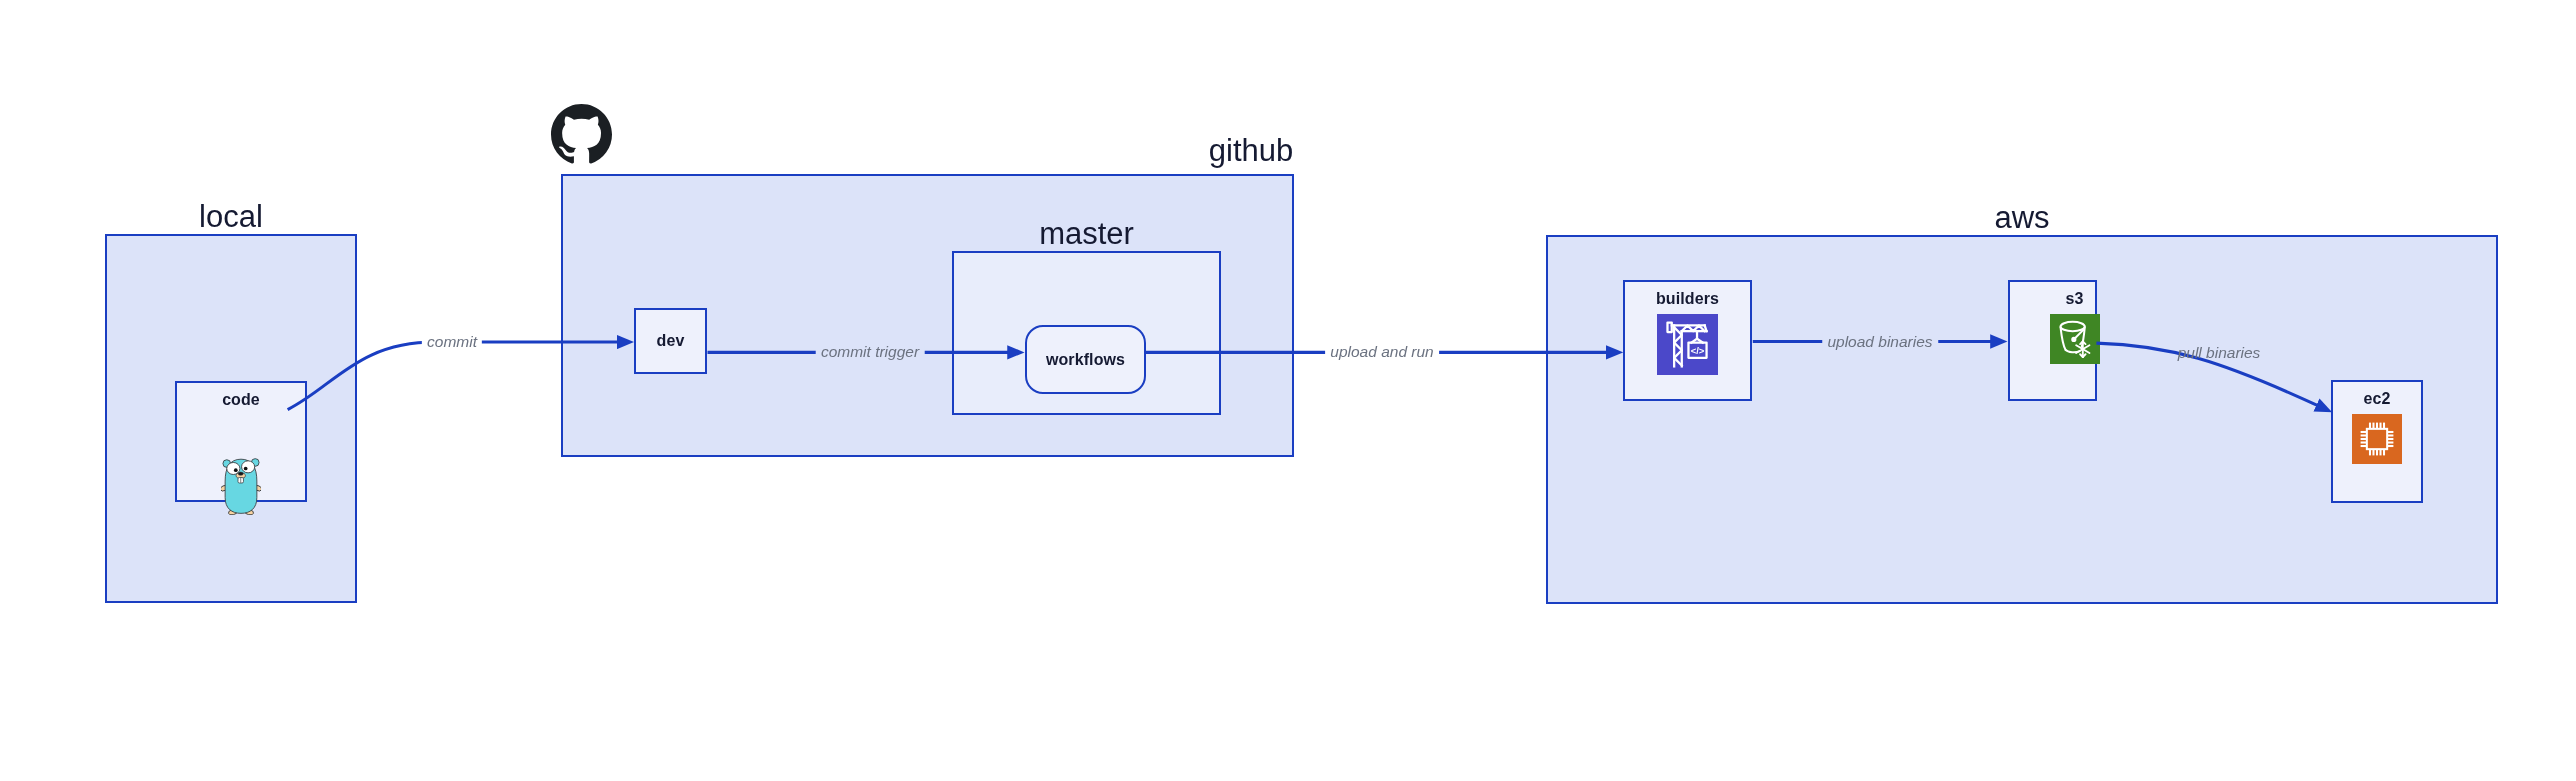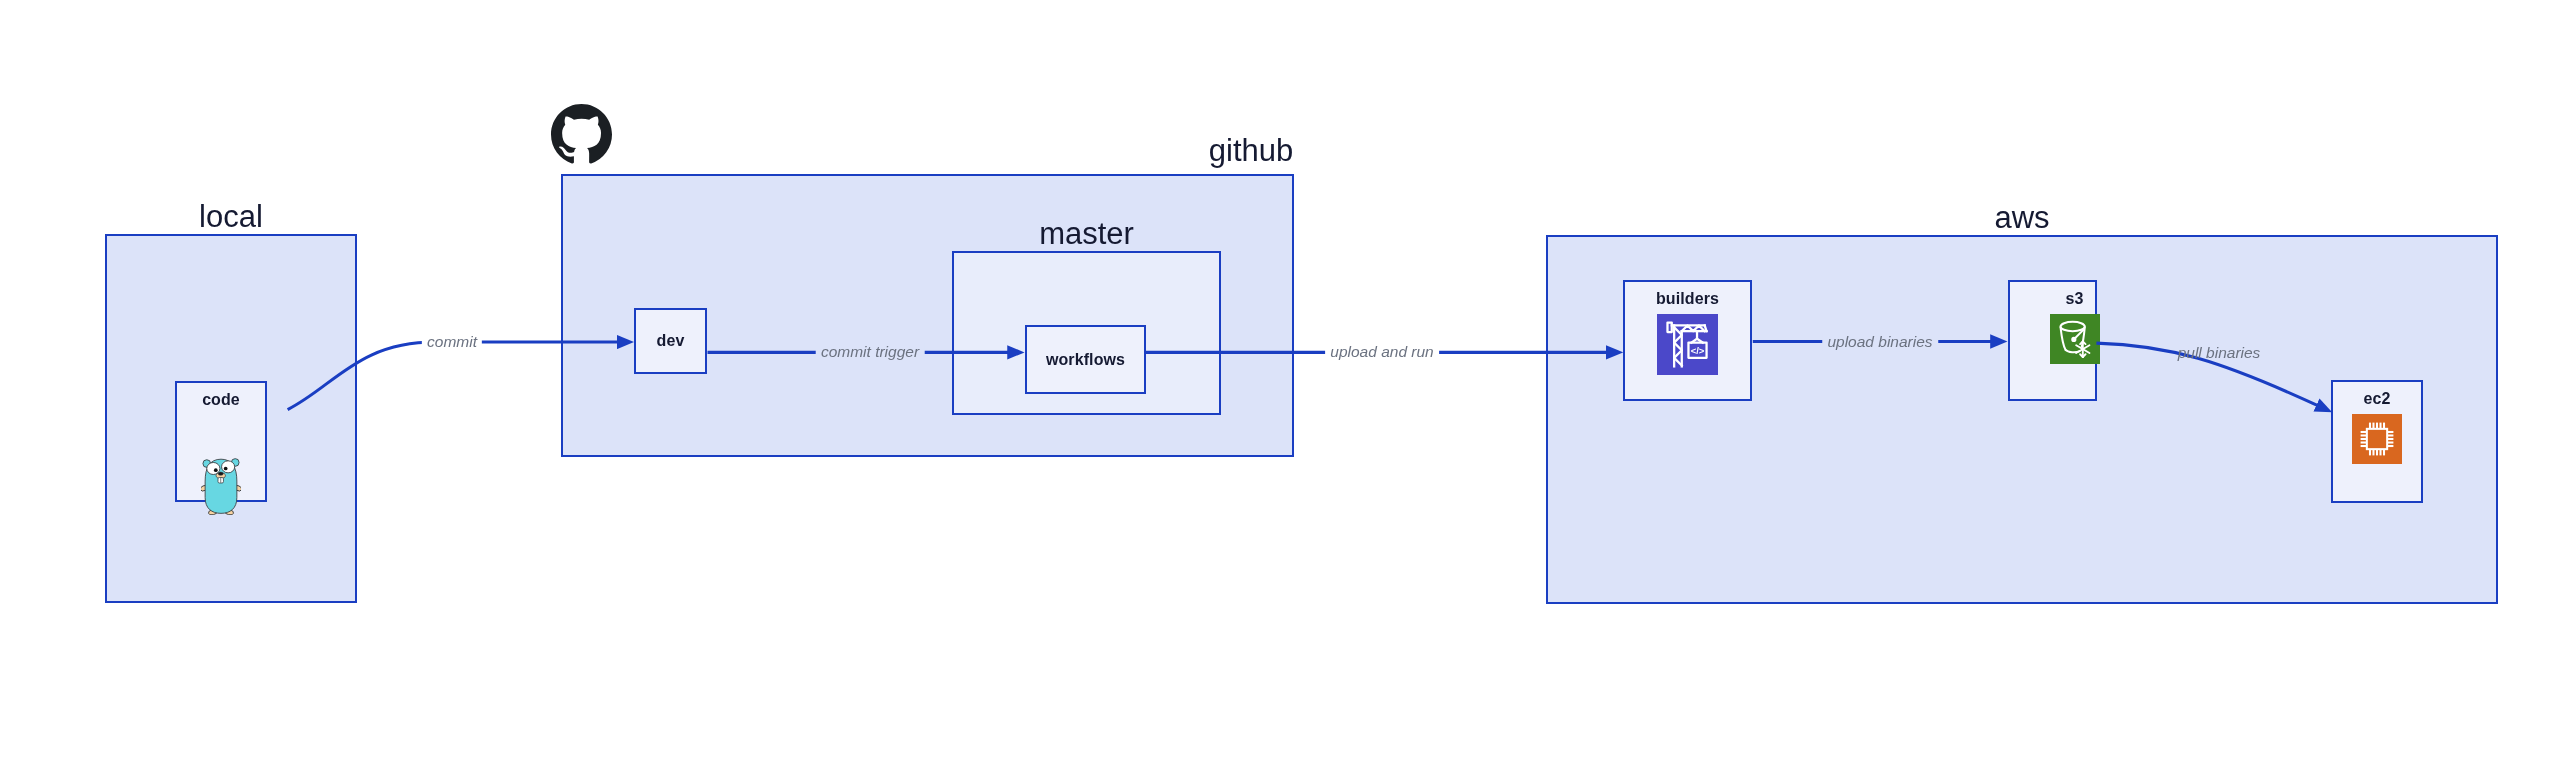--- a/index.html
+++ b/index.html
@@ -49,23 +49,23 @@
          text-decoration:underline;text-decoration-thickness:3.1px;text-underline-offset:7.2px;}
   
   .box-local{left:105px;top:234px;width:252px;height:369px;}
   .box-github{left:561px;top:174px;width:733px;height:283px;}
   .box-master{left:952px;top:251px;width:269px;height:164px;}
   .box-aws{left:1546px;top:235px;width:952px;height:369px;}
   .lbl-local{left:105px;top:201px;width:252px;}
   .lbl-github{left:1122px;top:135px;width:258px;}
   .lbl-master{left:952px;top:218px;width:269px;}
   .lbl-aws{left:1546px;top:202px;width:952px;}
-  .node-code{left:175px;top:381px;width:92px;height:121px;gap:42px;}
+  .node-code{left:175px;top:381px;width:132px;height:121px;gap:42px;}
   .node-dev{left:634px;top:308px;width:73px;height:66px;}
-  .node-workflows{left:1025px;top:325px;width:121px;height:69px;}
+  .node-workflows{left:1025px;top:325px;width:121px;height:69px;border-radius:18px;}
   .node-builders{left:1623px;top:280px;width:129px;height:121px;}
   .node-s3{left:2008px;top:280px;width:89px;height:121px;padding-left:44px;}
   .node-ec2{left:2331px;top:380px;width:92px;height:123px;}
   .icon-sq{display:block;}
 </style>
 </head>
 <body>
 
 <div class="canvas">
 

